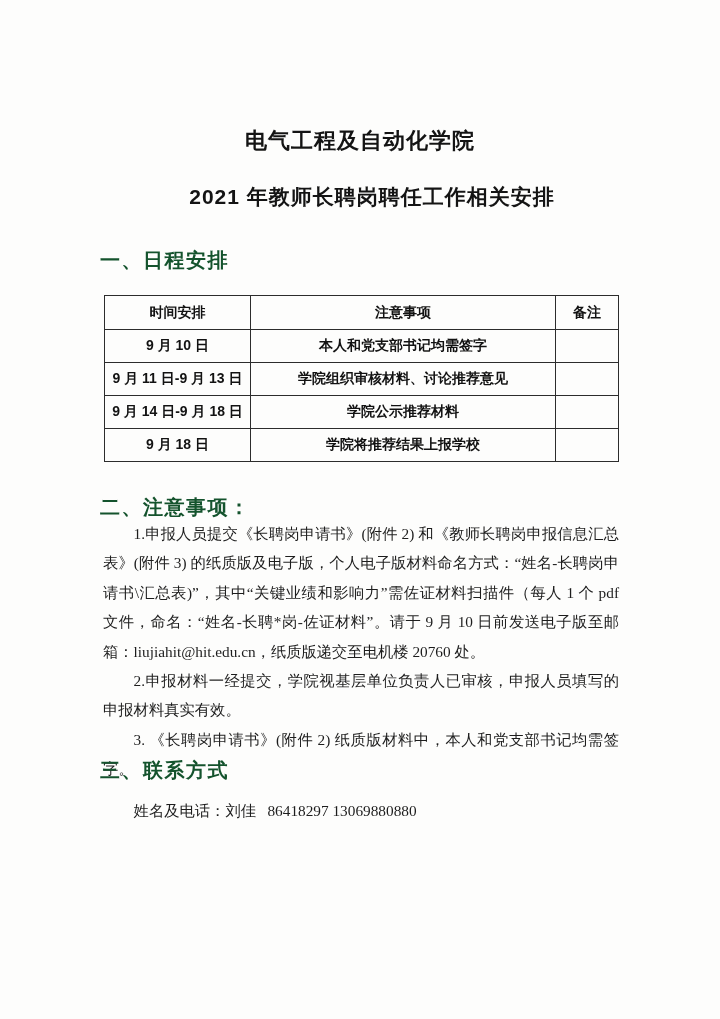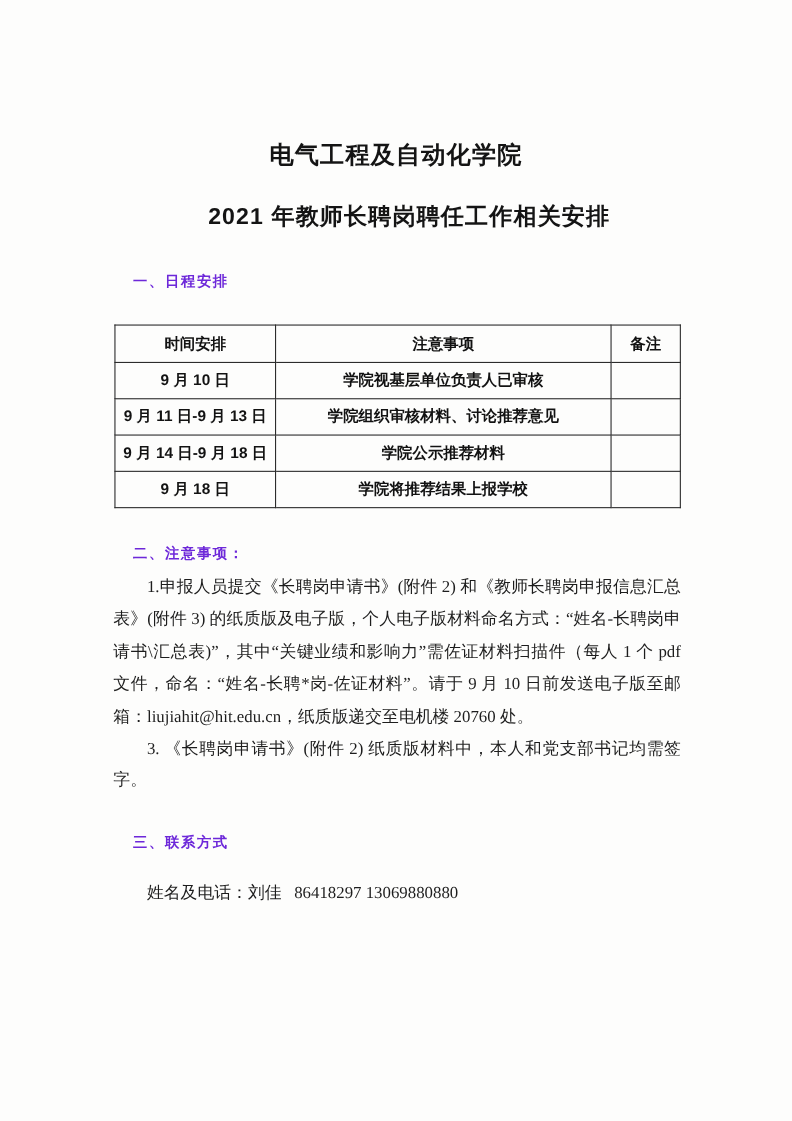--- a/index.html
+++ b/index.html
@@ -29,25 +29,25 @@
     font-weight: 700;
     color: #141414;
     letter-spacing: 1px;
   }
   .doc-title.line1 { top: 126px; font-size: 22px; }
   .doc-title.line2 { top: 183px; font-size: 21px; padding-left: 12px; }
 
   
   .sec-heading {
     position: absolute;
-    left: 121px;
+    left: 100px;
     font-family: "Liberation Sans", "DejaVu Sans", sans-serif;
     font-weight: 700;
-    font-size: 13px;
-    color: #6d28d9;
+    font-size: 20px;
+    color: #14532d;
     letter-spacing: 1.5px;
   }
   .sec-heading.h-schedule { top: 247px; }
   .sec-heading.h-notes    { top: 494px; }
   .sec-heading.h-contact  { top: 757px; }
 
   
   table.schedule {
     position: absolute;
     top: 295px;
@@ -125,21 +125,21 @@
     <thead>
       <tr>
         <th>时间安排</th>
         <th>注意事项</th>
         <th>备注</th>
       </tr>
     </thead>
     <tbody>
       <tr style="">
         <td class="c-time">9 月 10 日</td>
-        <td class="c-content">学院视基层单位负责人已审核</td>
+        <td class="c-content">本人和党支部书记均需签字</td>
         <td class="c-note"></td>
       </tr>
         <tr style="">
         <td class="c-time">9 月 11 日-9 月 13 日</td>
         <td class="c-content">学院组织审核材料、讨论推荐意见</td>
         <td class="c-note"></td>
       </tr>
         <tr style="">
         <td class="c-time">9 月 14 日-9 月 18 日</td>
         <td class="c-content">学院公示推荐材料</td>
@@ -150,20 +150,21 @@
         <td class="c-content">学院将推荐结果上报学校</td>
         <td class="c-note"></td>
       </tr>
     </tbody>
   </table>
 
   <div class="sec-heading h-notes">二、注意事项：</div>
 
   <div class="notes-body">
     <p style="">1.申报人员提交《长聘岗申请书》(附件 2) 和《教师长聘岗申报信息汇总表》(附件 3) 的纸质版及电子版，个人电子版材料命名方式：“姓名-长聘岗申请书\汇总表)”，其中“关键业绩和影响力”需佐证材料扫描件（每人 1 个 pdf 文件，命名：“姓名-长聘*岗-佐证材料”。请于 9 月 10 日前发送电子版至邮箱：liujiahit@hit.edu.cn，纸质版递交至电机楼 20760 处。</p>
+      <p style="">2.申报材料一经提交，学院视基层单位负责人已审核，申报人员填写的申报材料真实有效。</p>
       <p style="">3. 《长聘岗申请书》(附件 2) 纸质版材料中，本人和党支部书记均需签字。</p>
   </div>
 
   <div class="sec-heading h-contact">三、联系方式</div>
 
   <div class="contact-line">姓名及电话：刘佳   86418297 13069880880</div>
 
 </div>
 
 </body></html>

